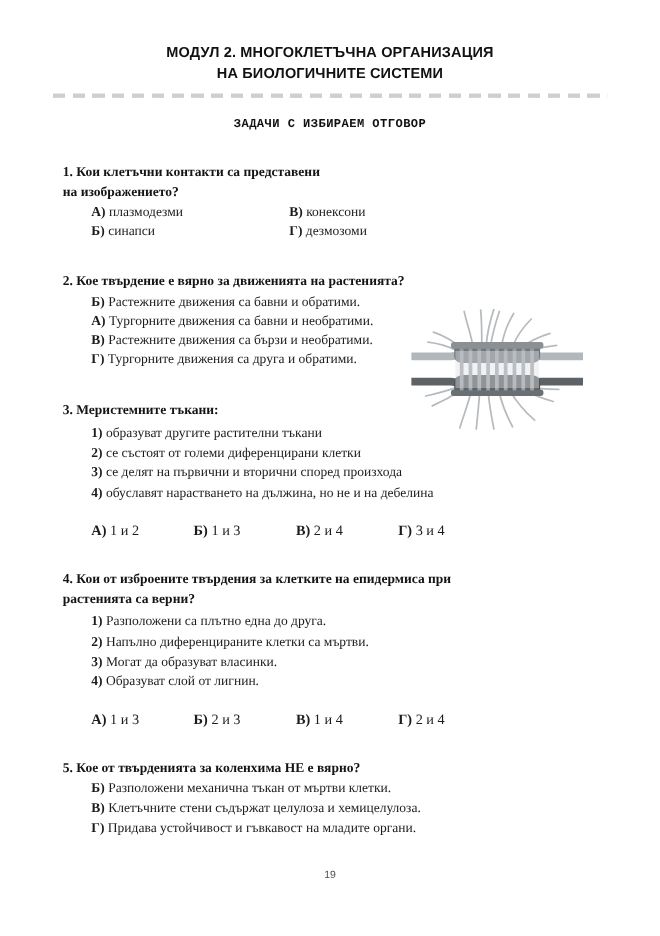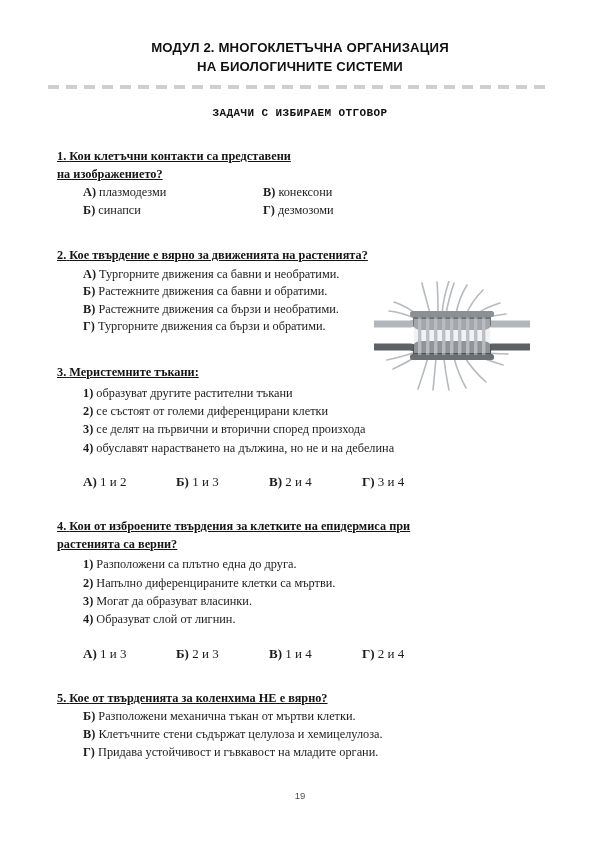--- a/index.html
+++ b/index.html
@@ -74,21 +74,20 @@
     margin-top: 28px;
   }
   .question-block.first { margin-top: 29px; }
 
   .q-stem {
     font-weight: bold;
     font-size: 12.3px;
     line-height: 17.5px;
     margin: 0;
     color: #141414;
-    text-decoration: underline;
   }
   .q-stem .stem-wrap { display: block; }
 
   .option-list {
     list-style: none;
     margin: 1px 0 0 0;
     padding: 0 0 0 26px;
   }
   .option-list li {
     font-size: 12.3px;
@@ -244,24 +243,24 @@
         <li><span class="lbl">Г)</span> <span>дезмозоми</span></li>
       </ul>
     </div>
 
     <div class="question-block">
       <p class="q-stem">
         <span class="stem-wrap"><span>2.</span>
           <span>Кое твърдение е вярно за движенията на растенията?</span></span>
       </p>
       <ul class="option-list">
+        <li><span class="lbl">Б)</span> <span>Растежните движения са бавни и обратими.</span></li>
         <li><span class="lbl">А)</span> <span>Тургорните движения са бавни и необратими.</span></li>
-        <li><span class="lbl">Б)</span> <span>Растежните движения са бавни и обратими.</span></li>
         <li><span class="lbl">В)</span> <span>Растежните движения са бързи и необратими.</span></li>
-        <li><span class="lbl">Г)</span> <span>Тургорните движения са бързи и обратими.</span></li>
+        <li><span class="lbl">Г)</span> <span>Тургорните движения са друга и обратими.</span></li>
       </ul>
     </div>
 
     <div class="question-block">
       <p class="q-stem">
         <span class="stem-wrap"><span>3.</span>
           <span>Меристемните тъкани:</span></span>
       </p>
       <ul class="stmt-list">
         <li><span class="num">1)</span> <span>образуват другите растителни тъкани</span></li>

